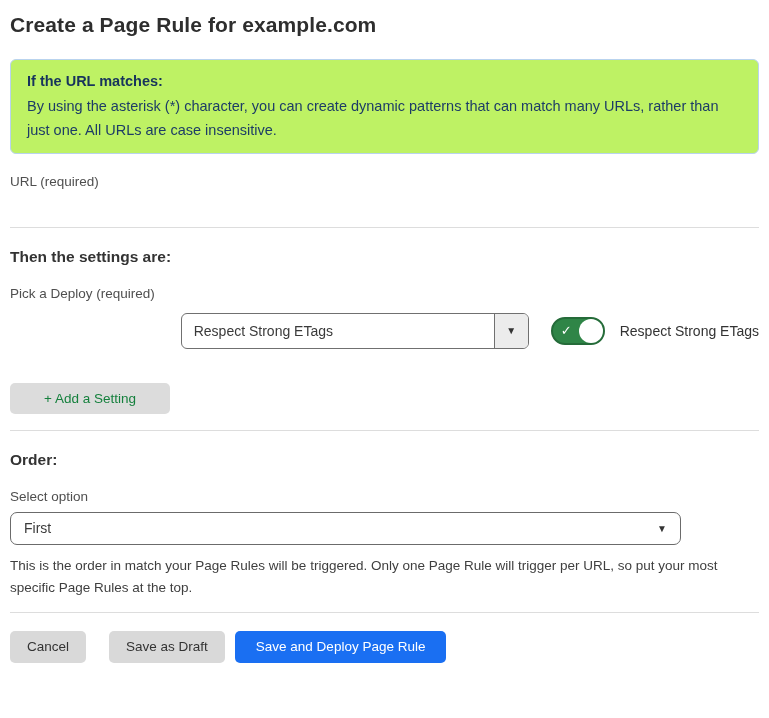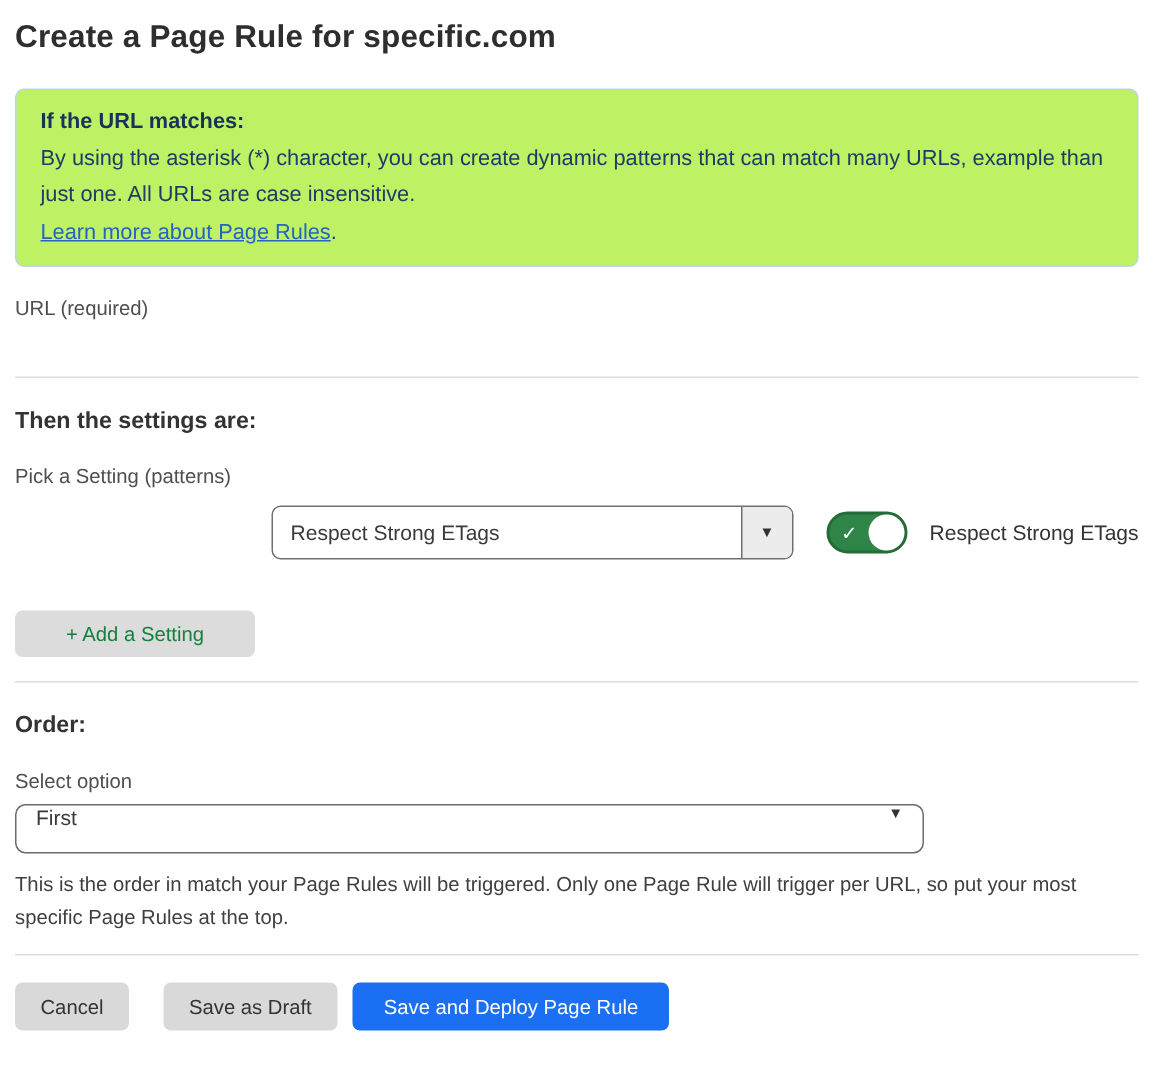--- a/index.html
+++ b/index.html
@@ -157,27 +157,27 @@
     border-radius: 5px;
     padding: 8px 34px;
     font-family: "Liberation Sans", "DejaVu Sans", sans-serif;
     font-size: 13.5px;
     color: #15803d;
     cursor: pointer;
   }
 
   .order-select {
     margin-top: 8px;
-    width: 606px;
+    width: 671px;
     height: 33px;
     border: 1px solid #6b6b6b;
     border-radius: 7px;
     background: #ffffff;
     display: flex;
-    align-items: flex-start;
+    align-items: center;
     padding: 0 13px;
     cursor: pointer;
   }
   .order-select .select-value {
     flex: 1;
     font-size: 14px;
     color: #3a3a3a;
   }
   .order-select .select-arrow {
     font-size: 10px;
@@ -219,37 +219,34 @@
     background: #1a6ff2;
     color: #ffffff;
     padding: 0 21px;
   }
 </style>
 </head>
 <body>
 
 <div class="container">
 
-  <h1 class="page-title">Create a Page Rule for specific.com</h1>
+  <h1 class="page-title">Create a Page Rule for example.com</h1>
 
   <div class="info-box">
     <div class="info-heading">If the URL matches:</div>
-    <div class="info-body">By using the asterisk (*) character, you can create dynamic patterns that can match many URLs, example than just one. All URLs are case insensitive.</div>
-    <div>
-      <a class="info-link">Learn more about Page Rules</a><span class="info-link-suffix">.</span>
-    </div>
+    <div class="info-body">By using the asterisk (*) character, you can create dynamic patterns that can match many URLs, rather than just one. All URLs are case insensitive.</div>
   </div>
 
   <div class="field-label">URL (required)</div>
 
   <hr class="divider divider-1">
 
   <div class="section-heading">Then the settings are:</div>
 
-  <div class="field-label">Pick a Setting (patterns)</div>
+  <div class="field-label">Pick a Deploy (required)</div>
 
   <div class="setting-row">
     <div class="setting-select">
       <div class="select-value">Respect Strong ETags</div>
       <div class="select-arrow-box">
         <span>▼</span>
       </div>
     </div>
 
     <div class="toggle">

